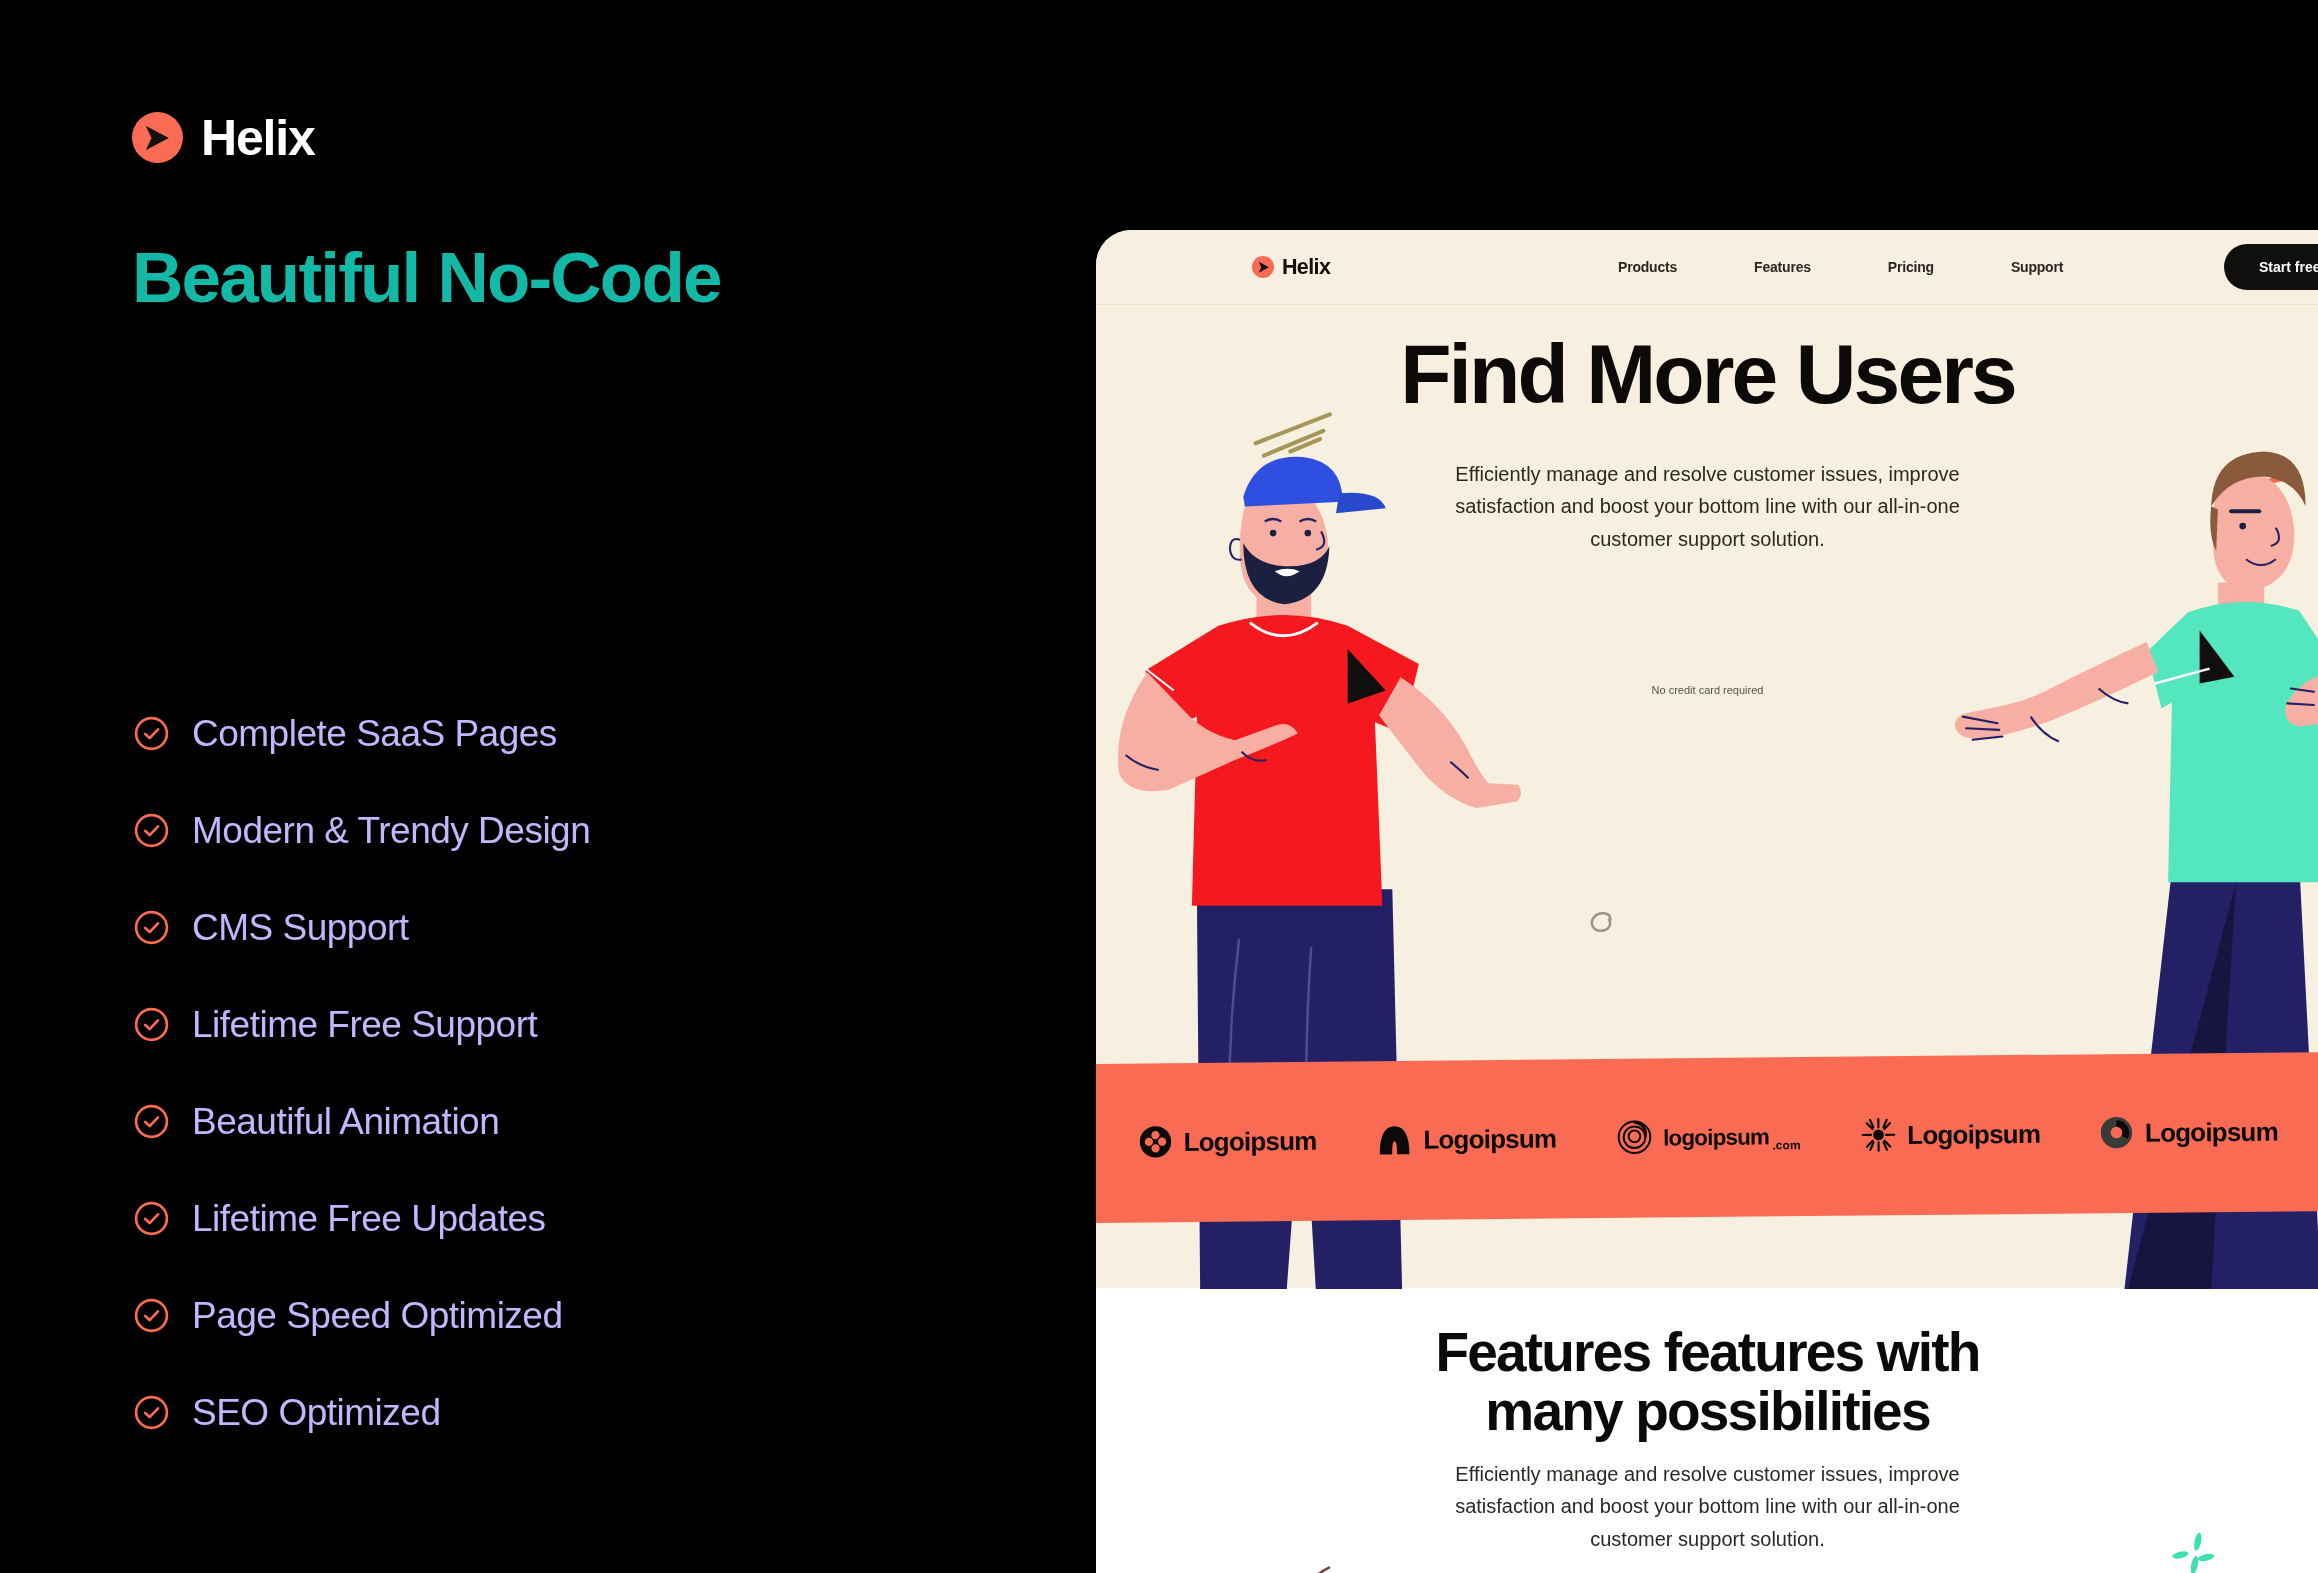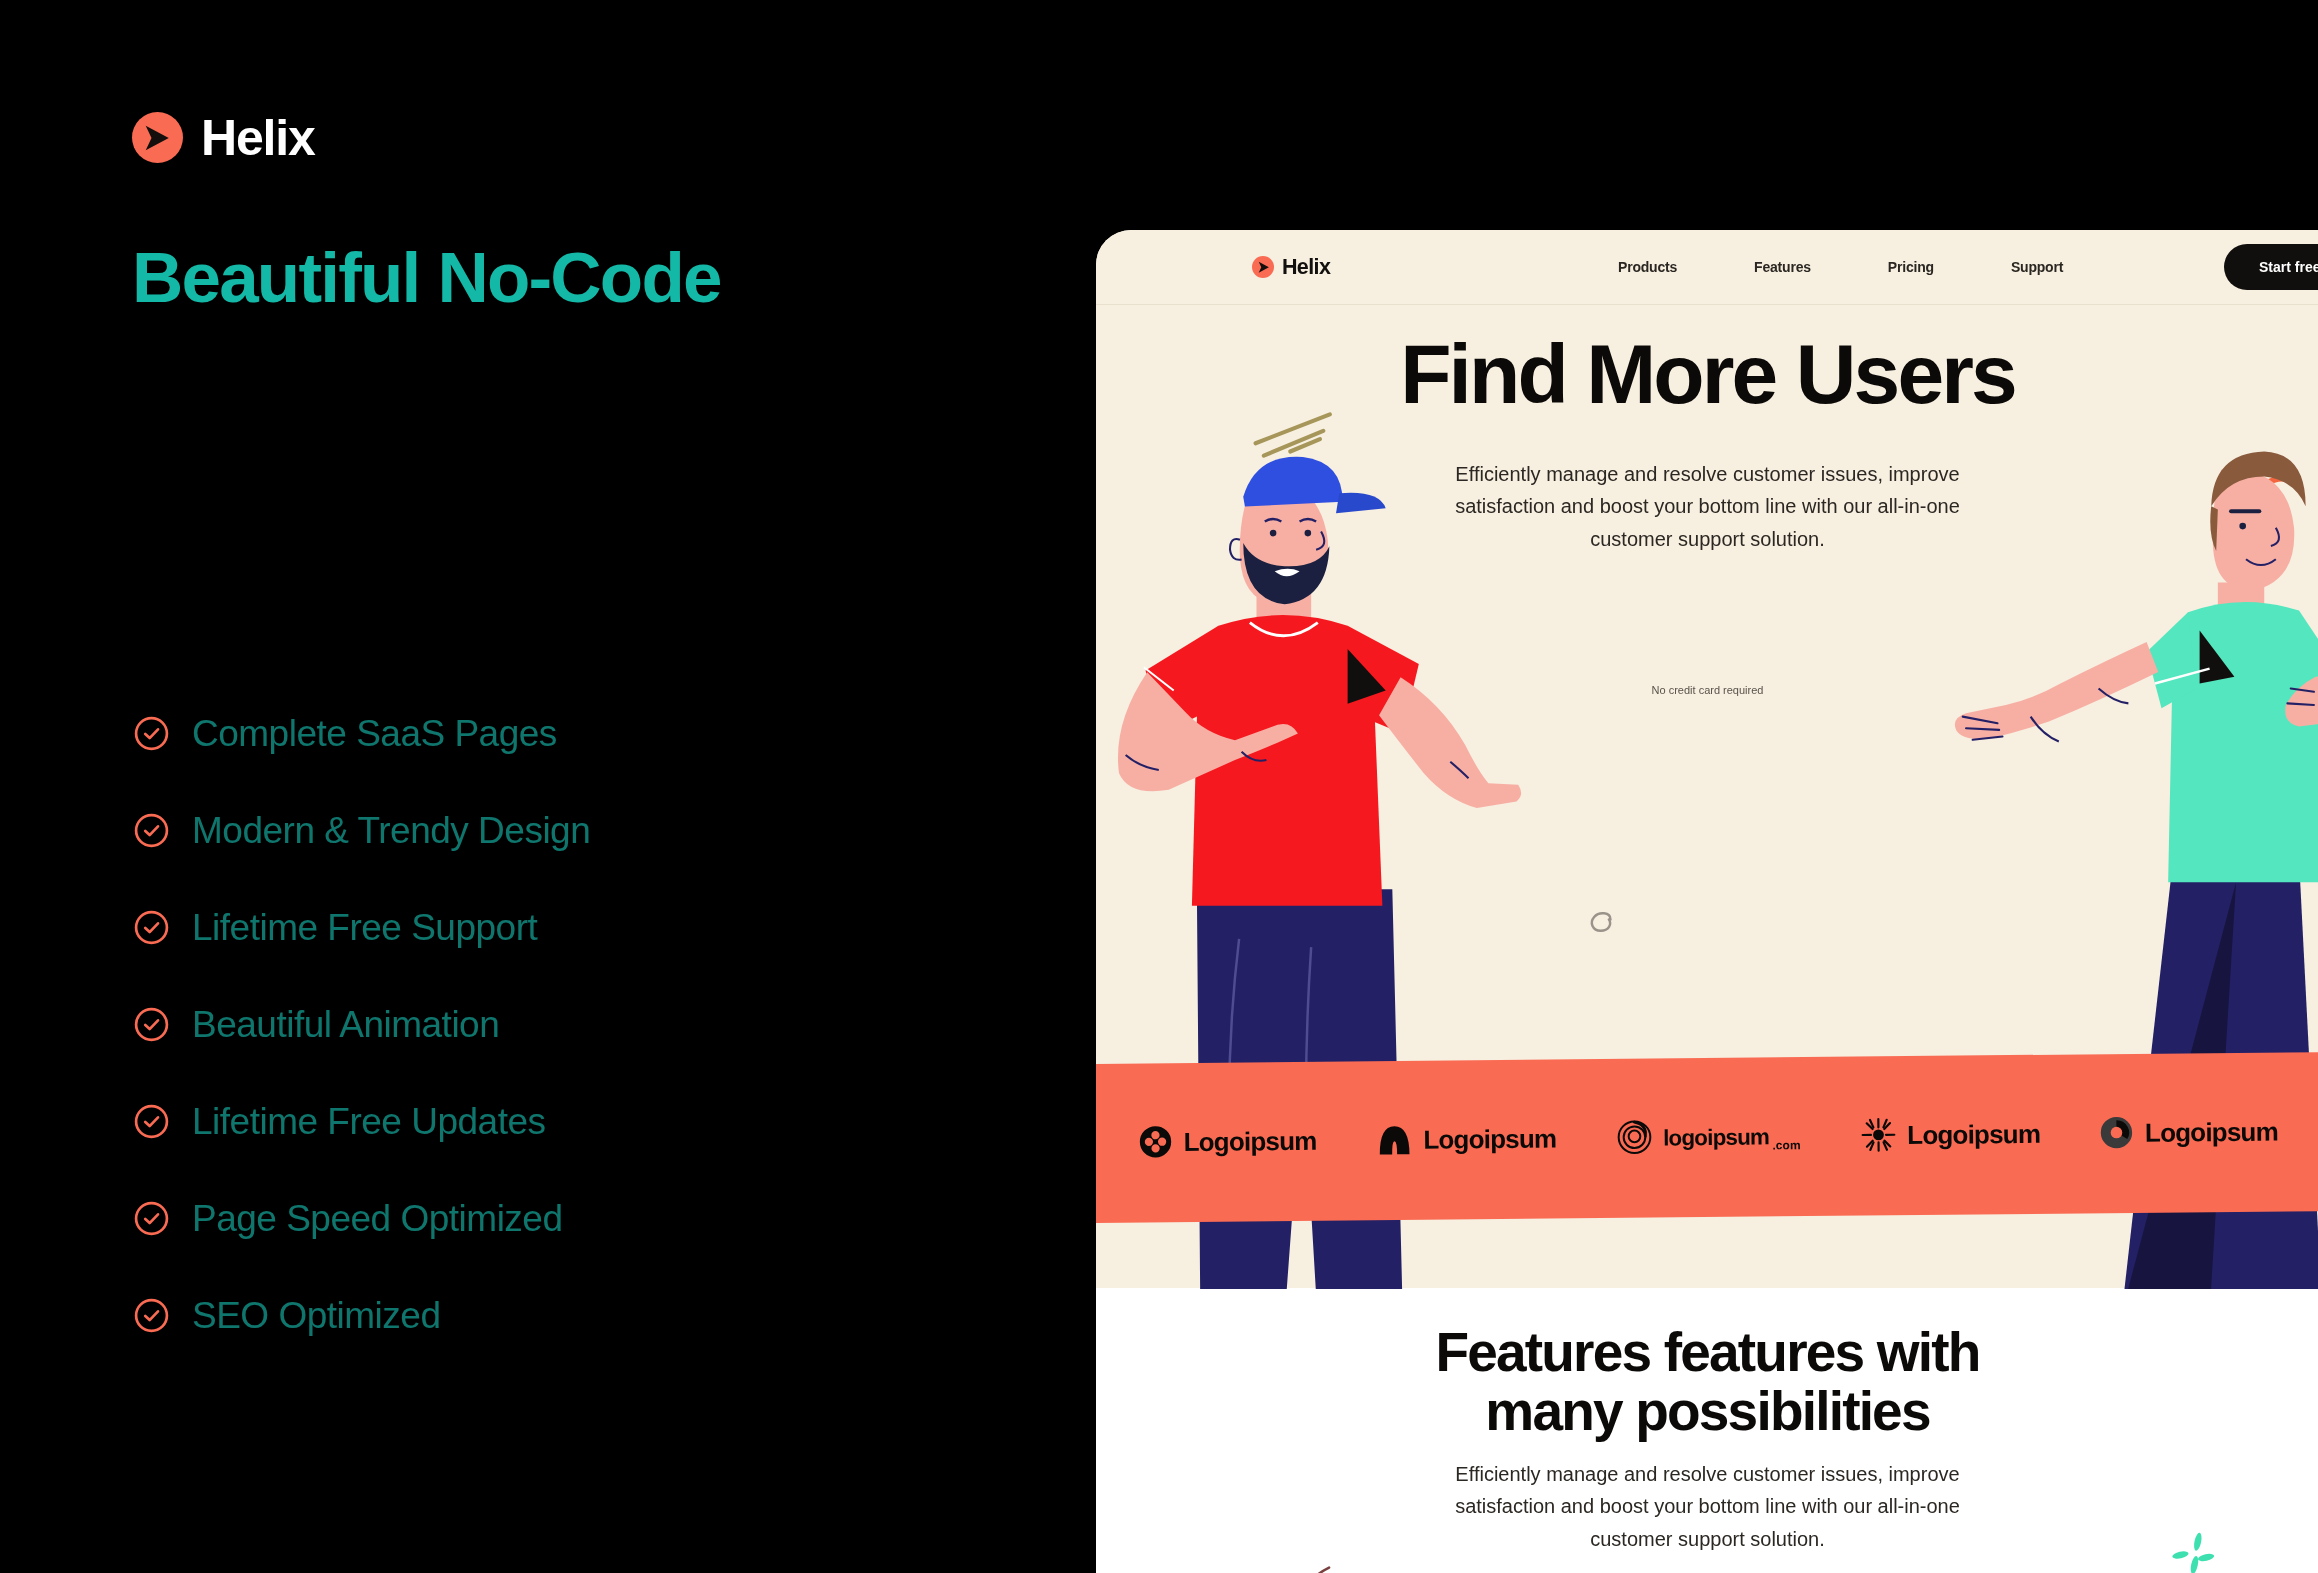--- a/index.html
+++ b/index.html
@@ -39,21 +39,21 @@
   .feature-list {
     position:absolute; left:134px; top:708px;
     list-style:none;
   }
   .feature-item {
     display:flex; align-items:center; gap:23px;
     height:51px; margin-bottom:46px;
   }
   .check-icon { width:35px; height:35px; flex:none; display:block; }
   .feature-label {
-    color:#0f766e; font-size:37px; font-weight:400;
+    color:#c4b5fd; font-size:37px; font-weight:400;
     letter-spacing:-0.5px; white-space:nowrap;
   }
 
   
   .site-mockup {
     position:absolute; left:1096px; top:230px;
     width:1223px; height:1343px;
     background:#F7EFE0;
     border-top-left-radius:35px;
     overflow:hidden;
@@ -186,20 +186,29 @@
       <span class="feature-label">Complete SaaS Pages</span>
     </li>
     <li class="feature-item">
       <span>
         <svg class="check-icon" viewBox="0 0 42 42">
           <circle cx="21" cy="21" r="18.5" fill="none" stroke="#FA6B53" stroke-width="3.2"></circle>
           <path d="M13.5 21.5 L18.8 26.5 L28.8 16" fill="none" stroke="#FA6B53" stroke-width="3.2" stroke-linecap="round" stroke-linejoin="round"></path>
         </svg>
       </span>
       <span class="feature-label">Modern &amp; Trendy Design</span>
+    </li>
+    <li class="feature-item">
+      <span>
+        <svg class="check-icon" viewBox="0 0 42 42">
+          <circle cx="21" cy="21" r="18.5" fill="none" stroke="#FA6B53" stroke-width="3.2"></circle>
+          <path d="M13.5 21.5 L18.8 26.5 L28.8 16" fill="none" stroke="#FA6B53" stroke-width="3.2" stroke-linecap="round" stroke-linejoin="round"></path>
+        </svg>
+      </span>
+      <span class="feature-label">CMS Support</span>
     </li>
     <li class="feature-item">
       <span>
         <svg class="check-icon" viewBox="0 0 42 42">
           <circle cx="21" cy="21" r="18.5" fill="none" stroke="#FA6B53" stroke-width="3.2"></circle>
           <path d="M13.5 21.5 L18.8 26.5 L28.8 16" fill="none" stroke="#FA6B53" stroke-width="3.2" stroke-linecap="round" stroke-linejoin="round"></path>
         </svg>
       </span>
       <span class="feature-label">Lifetime Free Support</span>
     </li>

